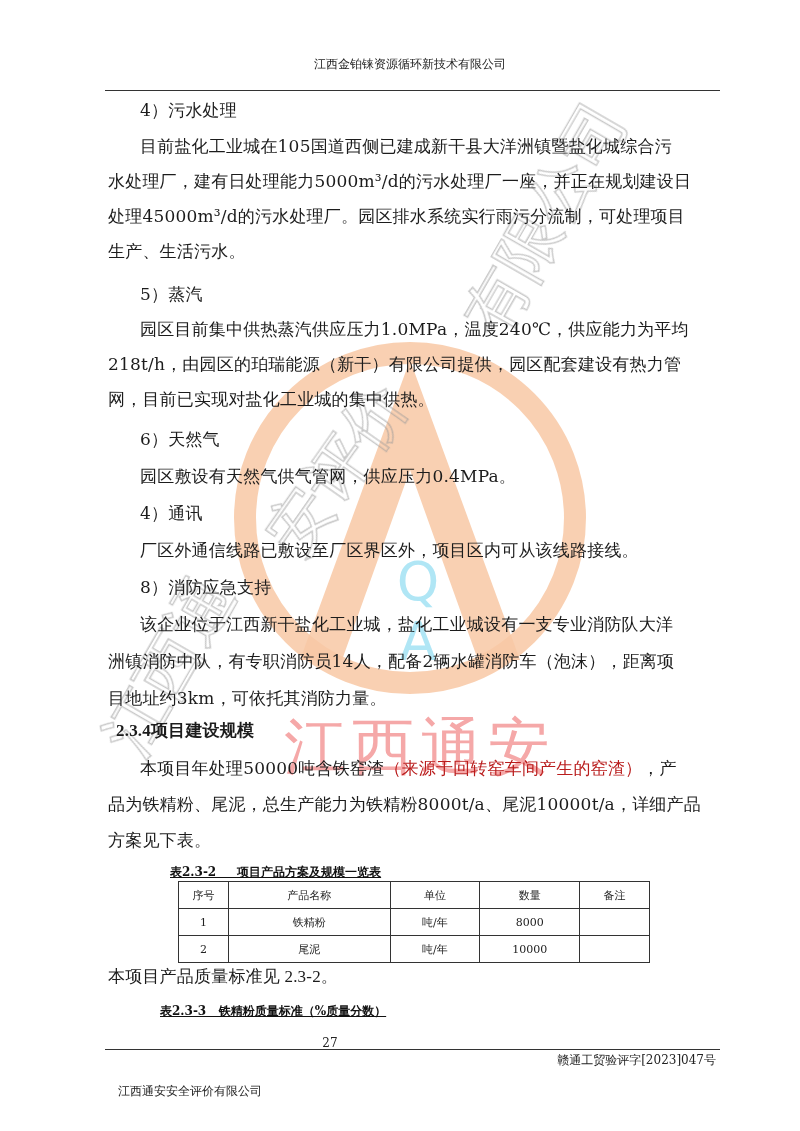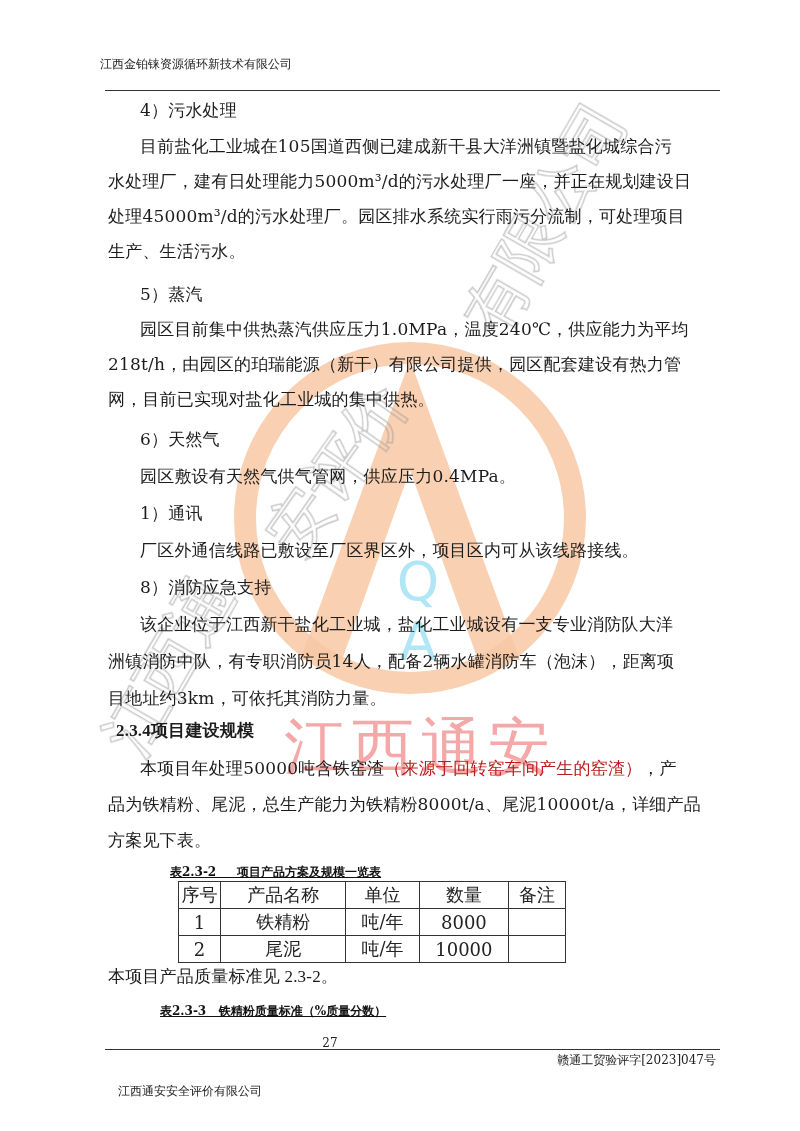--- a/index.html
+++ b/index.html
@@ -1,40 +1,40 @@
 <!DOCTYPE html>
 <html><head>
   <meta charset="utf-8">
   <style>
     html, body { margin: 0; padding: 0; background: #ffffff; }
     body { width: 800px; height: 1131px; position: relative; overflow: hidden;
            font-family: "DejaVu Serif", "Liberation Serif", serif; color: #1a1a1a; }
     .page { position: absolute; left: 0; top: 0; width: 800px; height: 1131px; }
 
     
-    .hdr { position: absolute; left: 100px; width: 620px; text-align: left;
+    .hdr { position: absolute; left: 100px; width: 620px; text-align: center;
            font-size: 12px; line-height: 15px; color: #222; }
     .hdr.l1 { top: 57px; }
     .hdr.l2 { top: 72px; }
     .hdr-rule { position: absolute; left: 105px; top: 90px; width: 615px; height: 0;
                 border-top: 1.2px solid #333; }
 
     
     .p { position: absolute; left: 108px; width: 612px; font-size: 17px; line-height: 22px;
          white-space: nowrap; color: #1c1c1c; letter-spacing: 0.2px; }
     .ind { left: 140px; }
     .red { color: #b91c1c; }
     .h3 { font-family: Liberation Serif, serif; font-weight: bold;
           font-size: 17px; left: 88px; margin-left: 28px; }
 
     
     .cap { position: absolute; left: 170px; width: 480px; 
            font-size: 12px; font-weight: bold; color: #111; white-space: pre; text-decoration: underline; }
-    table.prod { position: absolute; left: 178px; top: 881px; width: 388px;
-                 border-collapse: collapse; font-size: 18px; color: #222; }
+    table.prod { position: absolute; left: 178px; top: 881px; width: 472px;
+                 border-collapse: collapse; font-size: 11px; color: #222; }
     table.prod td { border: 1px solid #333; text-align: center; height: 26px; padding: 0; }
 
     
     .pgno { position: absolute; left: 0; width: 660px; top: 1036px; text-align: center;
             font-size: 12px; color: #222; }
     .ftr-rule { position: absolute; left: 105px; top: 1049px; width: 615px; height: 0;
                 border-top: 1.2px solid #333; }
     .ftr { position: absolute; top: 1052px; font-size: 12px; color: #222; }
     .ftr.left { left: 118px; margin-top: 31px; }
     .ftr.right { right: 84px; }
@@ -70,21 +70,21 @@
   <div class="p" style="top:240px">生产、生活污水。</div>
 
   <div class="p ind" style="top:283px">5）蒸汽</div>
   <div class="p ind" style="top:318px">园区目前集中供热蒸汽供应压力1.0MPa，温度240℃，供应能力为平均</div>
   <div class="p" style="top:353px">218t/h，由园区的珀瑞能源（新干）有限公司提供，园区配套建设有热力管</div>
   <div class="p" style="top:388px">网，目前已实现对盐化工业城的集中供热。</div>
 
   <div class="p ind" style="top:428px">6）天然气</div>
   <div class="p ind" style="top:465px">园区敷设有天然气供气管网，供应压力0.4MPa。</div>
 
-  <div class="p ind" style="top:502px">1）通讯</div>
+  <div class="p ind" style="top:502px">4）通讯</div>
   <div class="p ind" style="top:539px">厂区外通信线路已敷设至厂区界区外，项目区内可从该线路接线。</div>
 
   <div class="p ind" style="top:576px">8）消防应急支持</div>
   <div class="p ind" style="top:613px">该企业位于江西新干盐化工业城，盐化工业城设有一支专业消防队大洋</div>
   <div class="p" style="top:650px">洲镇消防中队，有专职消防员14人，配备2辆水罐消防车（泡沫），距离项</div>
   <div class="p" style="top:687px">目地址约3km，可依托其消防力量。</div>
 
   <div class="p h3" style="top:720px">2.3.4项目建设规模</div>
   <div class="p ind" style="top:757px">
     <span>本项目年处理50000吨含铁窑渣</span><span class="red">（来源于回转窑车间产生的窑渣）</span><span>，产</span>

